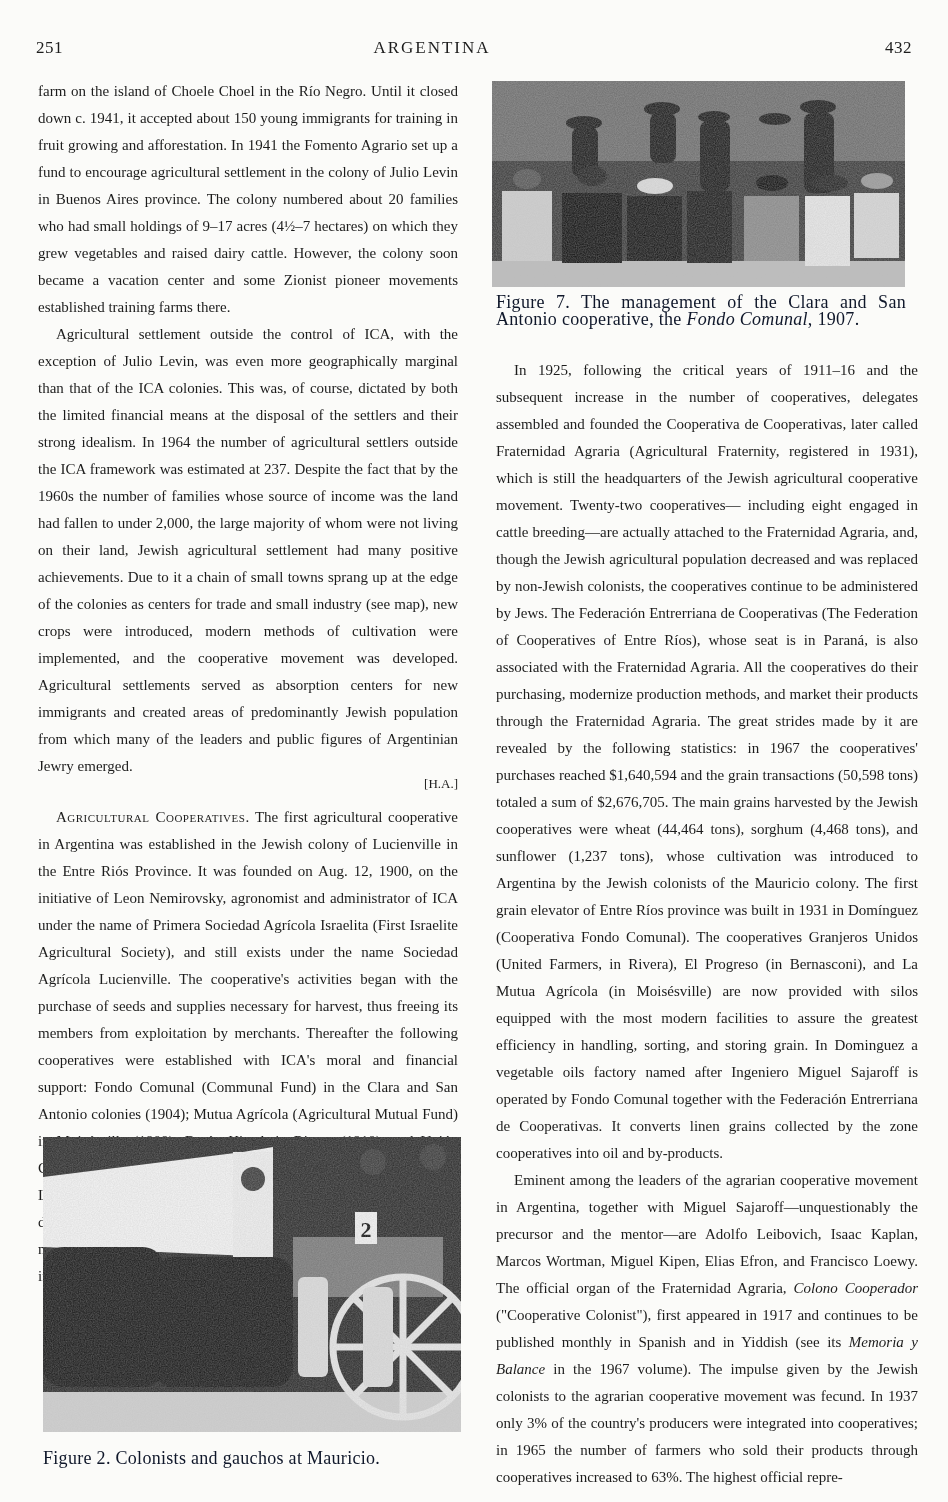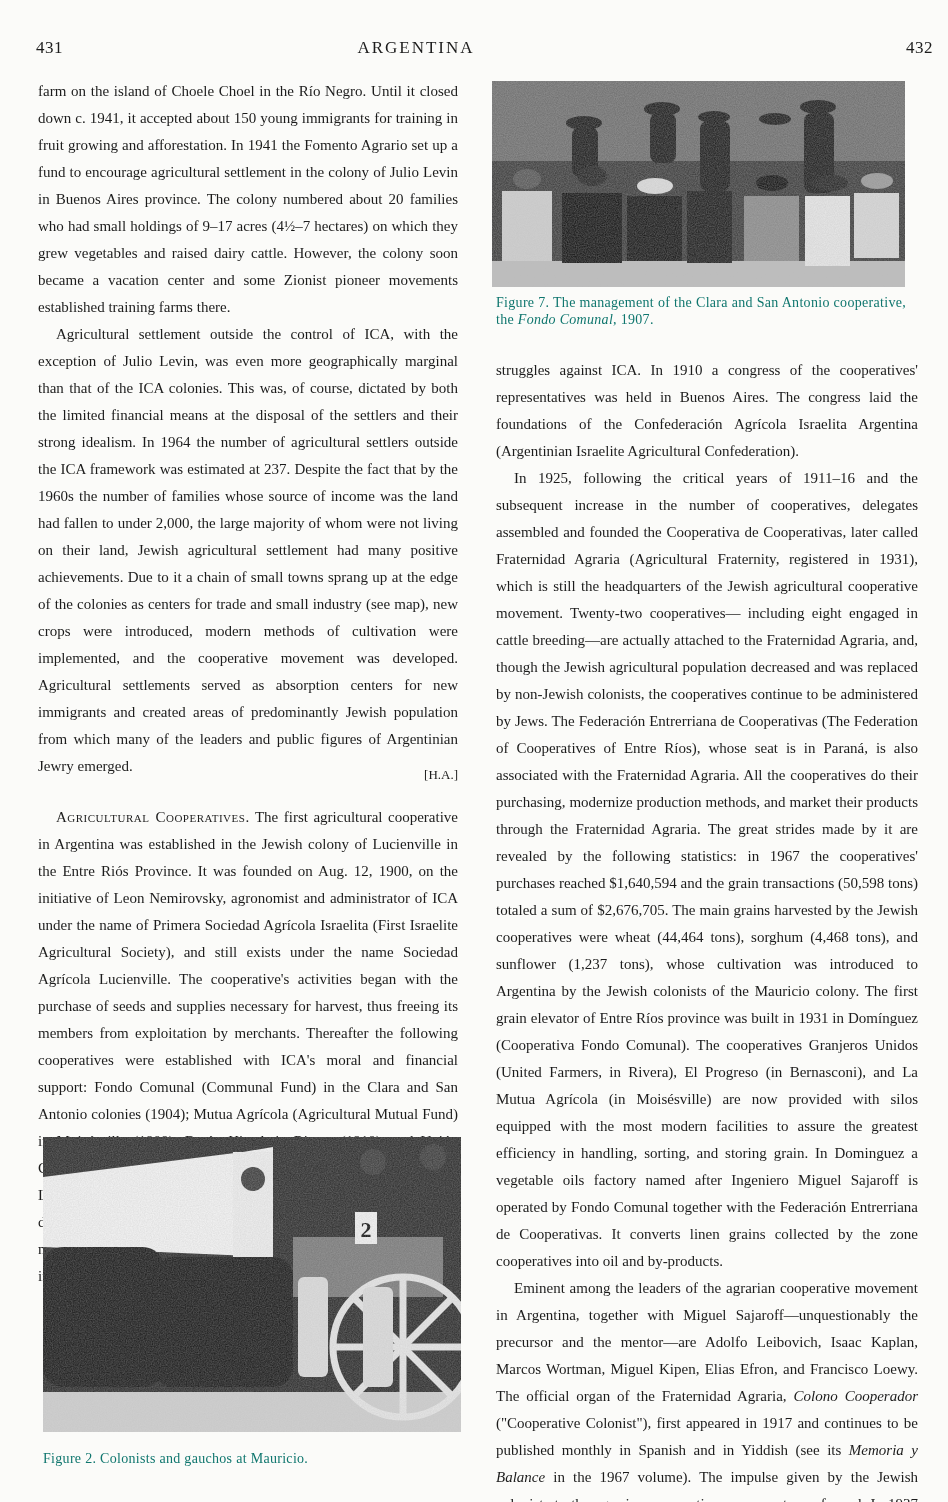--- a/index.html
+++ b/index.html
@@ -3,43 +3,43 @@
 <meta charset="utf-8">
 <style>
   html, body { margin: 0; padding: 0; }
   body {
     width: 948px; height: 1502px; position: relative; overflow: hidden;
     background: #fbfbf9; color: #1c1c1c;
     font-family: "Liberation Serif", "DejaVu Serif", serif;
   }
   .hdr { position: absolute; top: 38px; font-size: 17px; letter-spacing: 0.5px; }
   .hdr-left { left: 36px; }
-  .hdr-center { left: 0; width: 832px; text-align: center; letter-spacing: 2px; }
-  .hdr-right { left: 885px; margin-left: 21px; }
+  .hdr-center { left: 16px; width: 832px; text-align: center; letter-spacing: 2px; }
+  .hdr-right { left: 885px; }
   .col { position: absolute; font-size: 15px; line-height: 27px; text-align: justify; }
   .col p { margin: 0; }
   .col p.ind { text-indent: 18px; }
   .left-col { left: 38px; top: 78px; width: 420px; }
   .right-col { left: 496px; top: 357px; width: 422px; }
-  .sig { float: right; font-size: 13px; margin-top: 8px; }
+  .sig { float: right; font-size: 13px; margin-top: 17px; }
   .gap { height: 24px; }
   .sc { font-variant: small-caps; letter-spacing: 0.5px; }
   i { font-style: italic; }
   .photo { position: absolute; overflow: hidden; background: #2a2a2a; }
   .photo svg { display: block; }
   .photo-7 { left: 492px; top: 81px; width: 413px; height: 206px; }
   .photo-6 { left: 43px; top: 1137px; width: 418px; height: 295px; }
-  .caption { position: absolute; font-size: 14px; line-height: 17px; color: #0f766e; letter-spacing: 0.3px; }
+  .caption { position: absolute; font-size: 18px; line-height: 17px; color: #0f172a; letter-spacing: 0.3px; }
   .cap-7 { left: 496px; top: 294px; width: 410px; text-align: justify; }
   .cap-6 { left: 43px; top: 1450px; width: 420px; }
 </style>
 </head>
 <body>
 
-<div class="hdr hdr-left">431</div>
+<div class="hdr hdr-left">251</div>
 <div class="hdr hdr-center">ARGENTINA</div>
 <div class="hdr hdr-right">432</div>
 
 <div class="col left-col">
   <p>farm on the island of Choele Choel in the Río Negro. Until it closed down c. 1941, it accepted about 150 young immigrants for training in fruit growing and afforestation. In 1941 the Fomento Agrario set up a fund to encourage agricultural settlement in the colony of Julio Levin in Buenos Aires province. The colony numbered about 20 families who had small holdings of 9–17 acres (4½–7 hectares) on which they grew vegetables and raised dairy cattle. However, the colony soon became a vacation center and some Zionist pioneer movements established training farms there.</p>
   <p class="ind"><span>Agricultural settlement outside the control of ICA, with the exception of Julio Levin, was even more geographically marginal than that of the ICA colonies. This was, of course, dictated by both the limited financial means at the disposal of the settlers and their strong idealism. In 1964 the number of agricultural settlers outside the ICA framework was estimated at 237. Despite the fact that by the 1960s the number of families whose source of income was the land had fallen to under 2,000, the large majority of whom were not living on their land, Jewish agricultural settlement had many positive achievements. Due to it a chain of small towns sprang up at the edge of the colonies as centers for trade and small industry (see map), new crops were introduced, modern methods of cultivation were implemented, and the cooperative movement was developed. Agricultural settlements served as absorption centers for new immigrants and created areas of predominantly Jewish population from which many of the leaders and public figures of Argentinian Jewry emerged.</span> <span class="sig">[H.A.]</span></p>
   <div class="gap"></div>
   <p class="ind"><span class="sc">Agricultural Cooperatives.</span> <span>The first agricultural cooperative in Argentina was established in the Jewish colony of Lucienville in the Entre Riós Province. It was founded on Aug. 12, 1900, on the initiative of Leon Nemirovsky, agronomist and administrator of ICA under the name of Primera Sociedad Agrícola Israelita (First Israelite Agricultural Society), and still exists under the name Sociedad Agrícola Lucienville. The cooperative's activities began with the purchase of seeds and supplies necessary for harvest, thus freeing its members from exploitation by merchants. Thereafter the following cooperatives were established with ICA's moral and financial support: Fondo Comunal (Communal Fund) in the Clara and San Antonio colonies (1904); Mutua Agrícola (Agricultural Mutual Fund) in Moisésville (1908); Barón Hirsch in Rivera (1910); and Unión Cooperativa Agrícola (Agricultural Cooperative Union) in Narcisse Levin (1910). In the course of time, all of these cooperatives developed many programs to protect the material interests of their members, satisfy their cultural and social needs, and represent them in</span></p>
 </div>
 
@@ -79,21 +79,20 @@
         <ellipse cx="338" cy="102" rx="18" ry="8" fill="#222"></ellipse>
       <rect x="362" y="112" width="45" height="65" fill="#d8d8d8"></rect>
         <ellipse cx="385" cy="100" rx="16" ry="8" fill="#999"></ellipse>
     </g>
     <rect width="413" height="206" filter="url(#grain7)"></rect>
   </svg>
 </div>
 <div class="caption cap-7"><span>Figure 7. The management of the Clara and San Antonio cooperative, the </span><i>Fondo Comunal</i><span>, 1907.</span></div>
 
 <div class="col right-col">
-  <p>struggles against ICA. In 1910 a congress of the cooperatives' representatives was held in Buenos Aires. The congress laid the foundations of the Confederación Agrícola Israelita Argentina (Argentinian Israelite Agricultural Confederation).</p>
   <p class="ind">In 1925, following the critical years of 1911–16 and the subsequent increase in the number of cooperatives, delegates assembled and founded the Cooperativa de Cooperativas, later called Fraternidad Agraria (Agricultural Fraternity, registered in 1931), which is still the headquarters of the Jewish agricultural cooperative movement. Twenty-two cooperatives— including eight engaged in cattle breeding—are actually attached to the Fraternidad Agraria, and, though the Jewish agricultural population decreased and was replaced by non-Jewish colonists, the cooperatives continue to be administered by Jews. The Federación Entrerriana de Cooperativas (The Federation of Cooperatives of Entre Ríos), whose seat is in Paraná, is also associated with the Fraternidad Agraria. All the cooperatives do their purchasing, modernize production methods, and market their products through the Fraternidad Agraria. The great strides made by it are revealed by the following statistics: in 1967 the cooperatives' purchases reached $1,640,594 and the grain transactions (50,598 tons) totaled a sum of $2,676,705. The main grains harvested by the Jewish cooperatives were wheat (44,464 tons), sorghum (4,468 tons), and sunflower (1,237 tons), whose cultivation was introduced to Argentina by the Jewish colonists of the Mauricio colony. The first grain elevator of Entre Ríos province was built in 1931 in Domínguez (Cooperativa Fondo Comunal). The cooperatives Granjeros Unidos (United Farmers, in Rivera), El Progreso (in Bernasconi), and La Mutua Agrícola (in Moisésville) are now provided with silos equipped with the most modern facilities to assure the greatest efficiency in handling, sorting, and storing grain. In Dominguez a vegetable oils factory named after Ingeniero Miguel Sajaroff is operated by Fondo Comunal together with the Federación Entrerriana de Cooperativas. It converts linen grains collected by the zone cooperatives into oil and by-products.</p>
   <p class="ind"><span>Eminent among the leaders of the agrarian cooperative movement in Argentina, together with Miguel Sajaroff—unquestionably the precursor and the mentor—are Adolfo Leibovich, Isaac Kaplan, Marcos Wortman, Miguel Kipen, Elias Efron, and Francisco Loewy. The official organ of the Fraternidad Agraria, </span><i>Colono Cooperador</i><span> ("Cooperative Colonist"), first appeared in 1917 and continues to be published monthly in Spanish and in Yiddish (see its </span><i>Memoria y Balance</i><span> in the 1967 volume). The impulse given by the Jewish colonists to the agrarian cooperative movement was fecund. In 1937 only 3% of the country's producers were integrated into cooperatives; in 1965 the number of farmers who sold their products through cooperatives increased to 63%. The highest official repre-</span></p>
 </div>
 
 <div class="photo photo-6">
   <svg width="418" height="295" viewBox="0 0 418 295">
     <defs>
       <filter id="grain6">
           <feTurbulence type="fractalNoise" baseFrequency="0.85" numOctaves="2" seed="7"></feTurbulence>
           <feColorMatrix values="0 0 0 0 0.5  0 0 0 0 0.5  0 0 0 0 0.5  0 0 0 0.4 0"></feColorMatrix>

